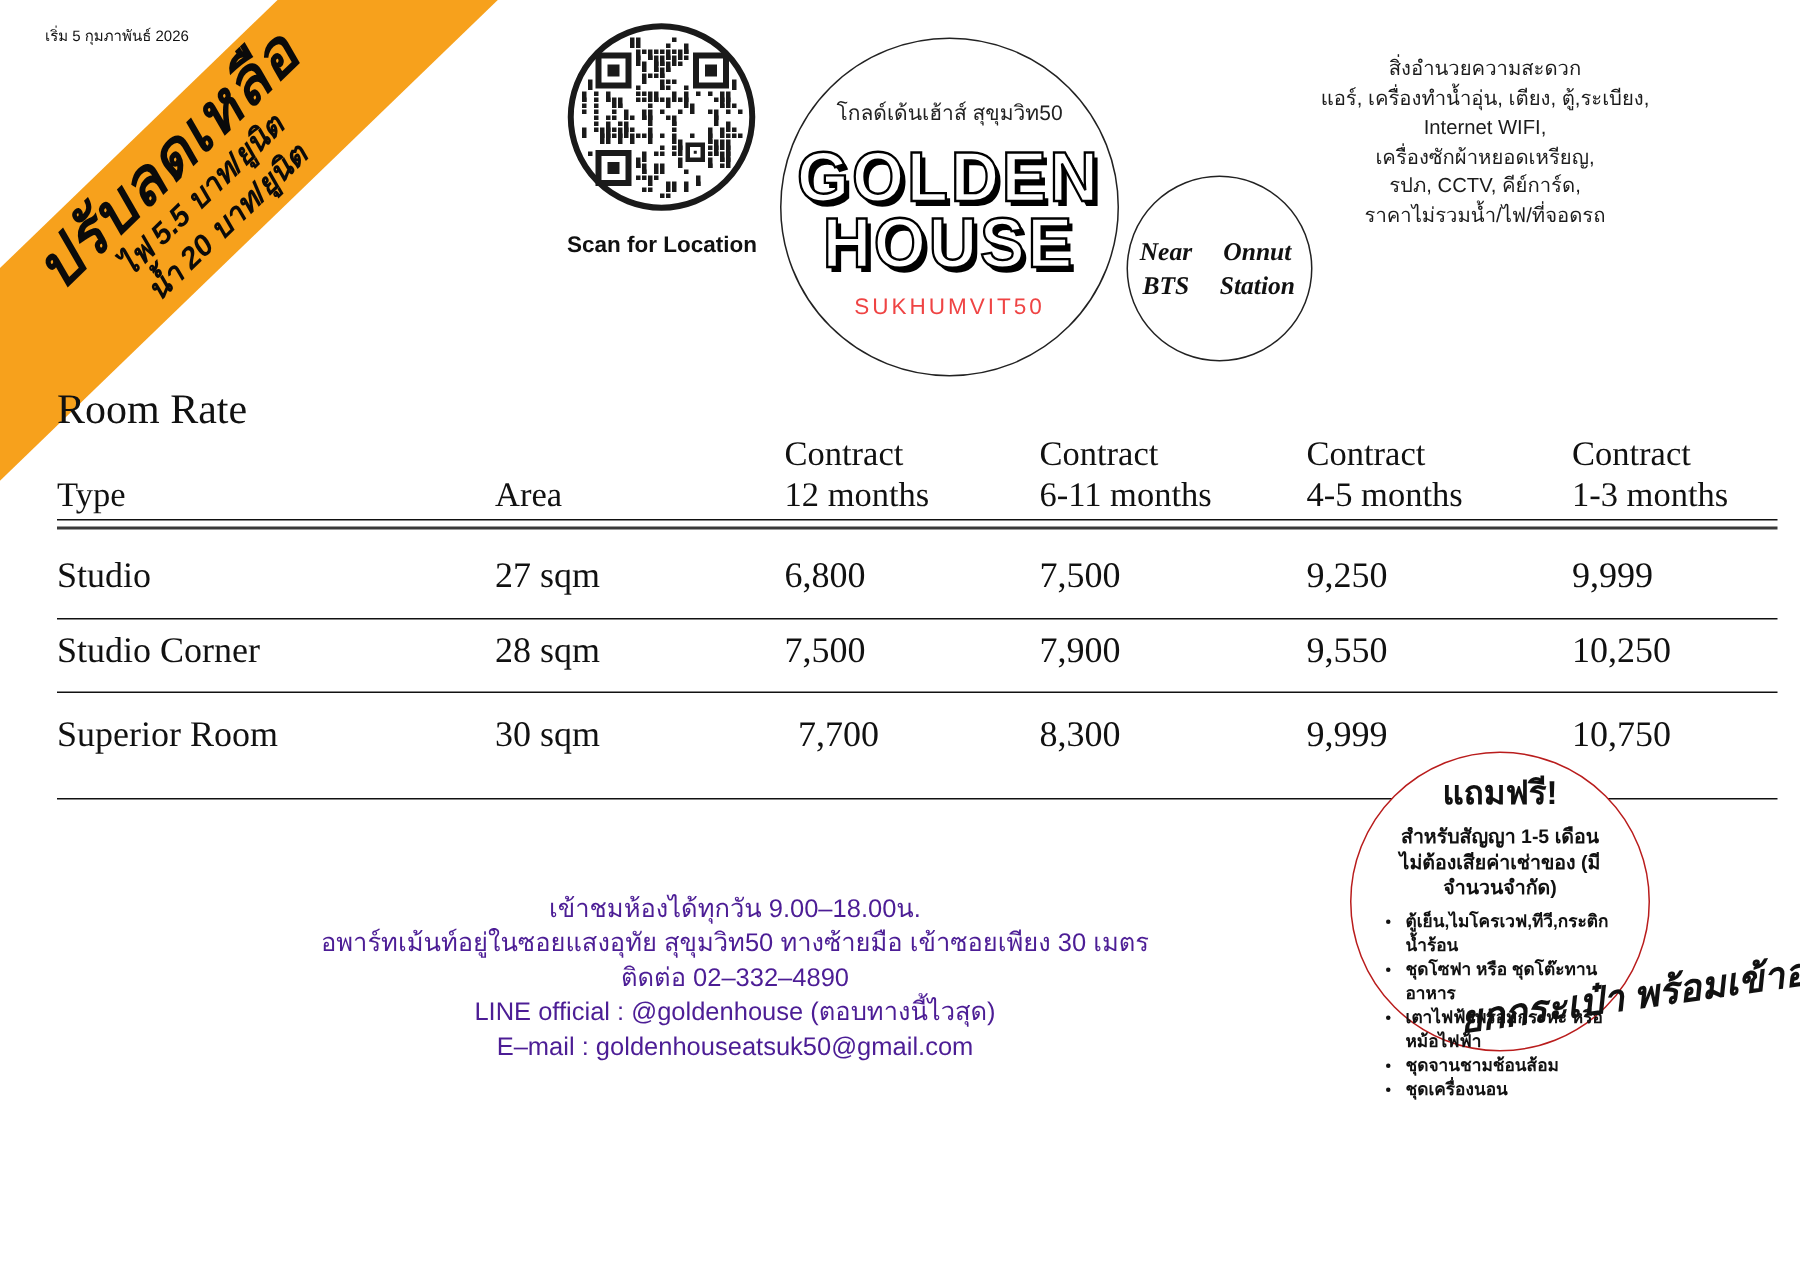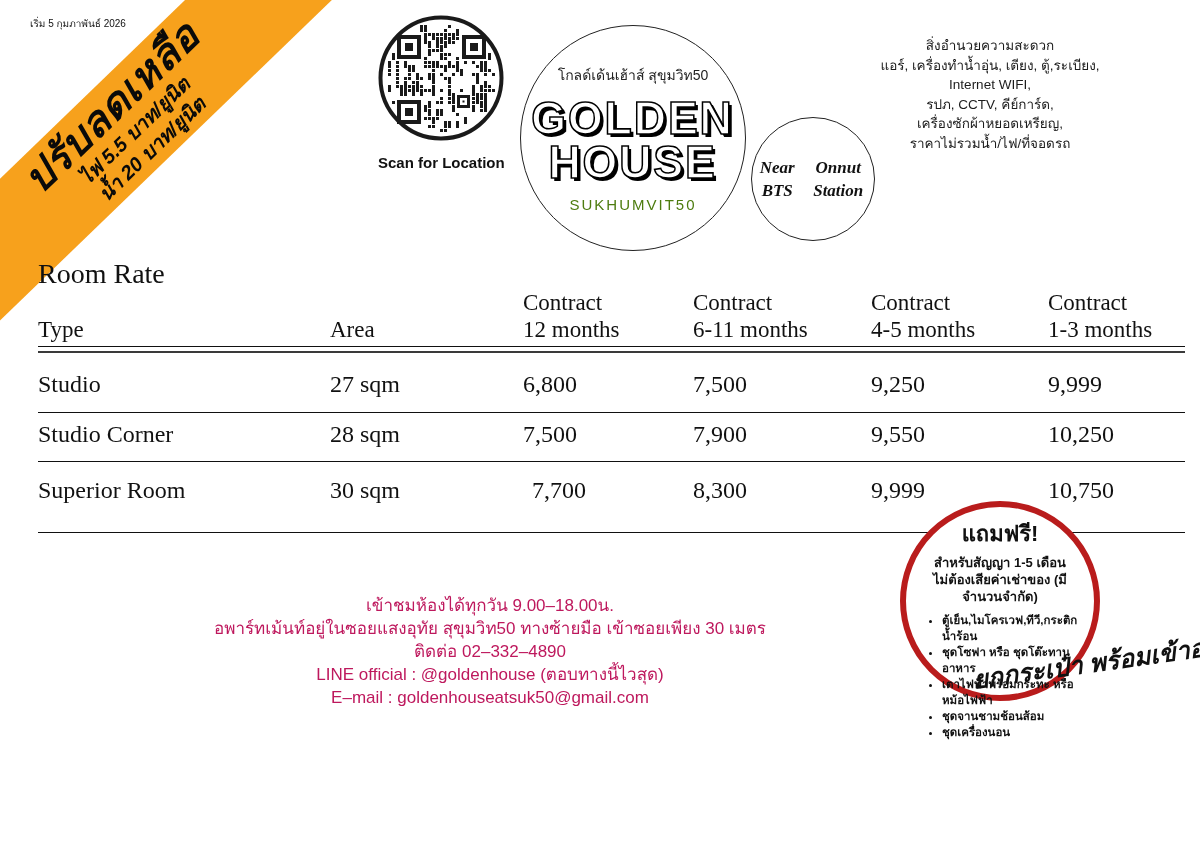--- a/index.html
+++ b/index.html
@@ -40,21 +40,21 @@
     border:1px solid #222;background:#fff;
     display:flex;flex-direction:column;align-items:center;justify-content:center;
     text-align:center;z-index:3;
   }
   .logo-thai{font-size:14px;margin-bottom:10px;color:#222;white-space:nowrap;}
   .logo-word{
     font-weight:bold;font-size:47px;line-height:44px;letter-spacing:2px;
     color:#fff;-webkit-text-stroke:1.6px #000;text-shadow:3px 3px 0 #000;
     transform:scaleX(.95);white-space:nowrap;
   }
-  .logo-sub{font-size:15px;letter-spacing:2px;margin-top:12px;color:#4d7c0f;white-space:nowrap;}
+  .logo-sub{font-size:15px;letter-spacing:2px;margin-top:12px;color:#ef4444;white-space:nowrap;}
 
   
   .bts-circle{
     left:751px;top:117px;width:122px;height:122px;border-radius:50%;
     border:1px solid #222;background:#fff;
     display:flex;flex-direction:row;align-items:center;justify-content:center;
     font-family:"Liberation Serif","DejaVu Serif",serif;
     font-style:italic;font-weight:bold;font-size:17px;line-height:23px;
     text-align:center;z-index:3;
   }
@@ -73,27 +73,27 @@
   .table{left:38px;top:270px;width:1147px;height:272px;font-family:"Liberation Serif","DejaVu Serif",serif;}
   .th,.td{position:absolute;font-size:23px;white-space:nowrap;}
   .th{line-height:27px;}
   .td{font-size:24px;}
   .rule{position:absolute;left:0;width:100%;border-top:1.8px solid #111;height:0;}
   .rule-double{position:absolute;left:0;width:100%;height:4px;border-top:1.8px solid #111;border-bottom:2.4px solid #3a3a3a;}
 
   
   .contact{
     left:180px;top:594px;width:620px;text-align:center;
-    font-size:17px;line-height:23px;color:#be185d;
+    font-size:17px;line-height:23px;color:#4c1d95;
   }
 
   
   .promo-circle{
     left:900px;top:501px;width:200px;height:200px;border-radius:50%;
-    border:6px solid #b91c1c;background:#fff;z-index:5;
+    border:1px solid #b91c1c;background:#fff;z-index:5;
     box-sizing:border-box;padding:14px 16px 0 16px;text-align:center;
   }
   .promo-title{font-size:22px;font-weight:bold;line-height:26px;}
   .promo-sub{font-size:13px;font-weight:bold;line-height:17px;margin-top:7px;}
   .promo-items{
     margin:7px 0 0 20px;padding:0;text-align:left;
     font-size:11.5px;font-weight:bold;line-height:16px;list-style:disc;
   }
   .promo-tagline{
     left:972px;top:642px;transform:rotate(-8deg);
@@ -318,22 +318,22 @@
 
 <div class="abs bts-circle">
   <span>Near BTS</span>
   <span>Onnut Station</span>
 </div>
 
 <div class="abs amenities">
   <div>สิ่งอำนวยความสะดวก</div>
   <div>แอร์, เครื่องทำน้ำอุ่น, เตียง, ตู้,ระเบียง,</div>
   <div>Internet WIFI,</div>
+  <div>เครื่องซักผ้าหยอดเหรียญ,</div>
   <div>รปภ, CCTV, คีย์การ์ด,</div>
-  <div>เครื่องซักผ้าหยอดเหรียญ,</div>
   <div>ราคาไม่รวมน้ำ/ไฟ/ที่จอดรถ</div>
 </div>
 
 <div class="abs page-title">Room Rate</div>
 
 <div class="abs table">
 
   <div class="th" style="left:0;top:46px;">Type</div>
   <div class="th" style="left:292px;top:46px;">Area</div>
   <div class="th" style="left:485px;top:19px;">

